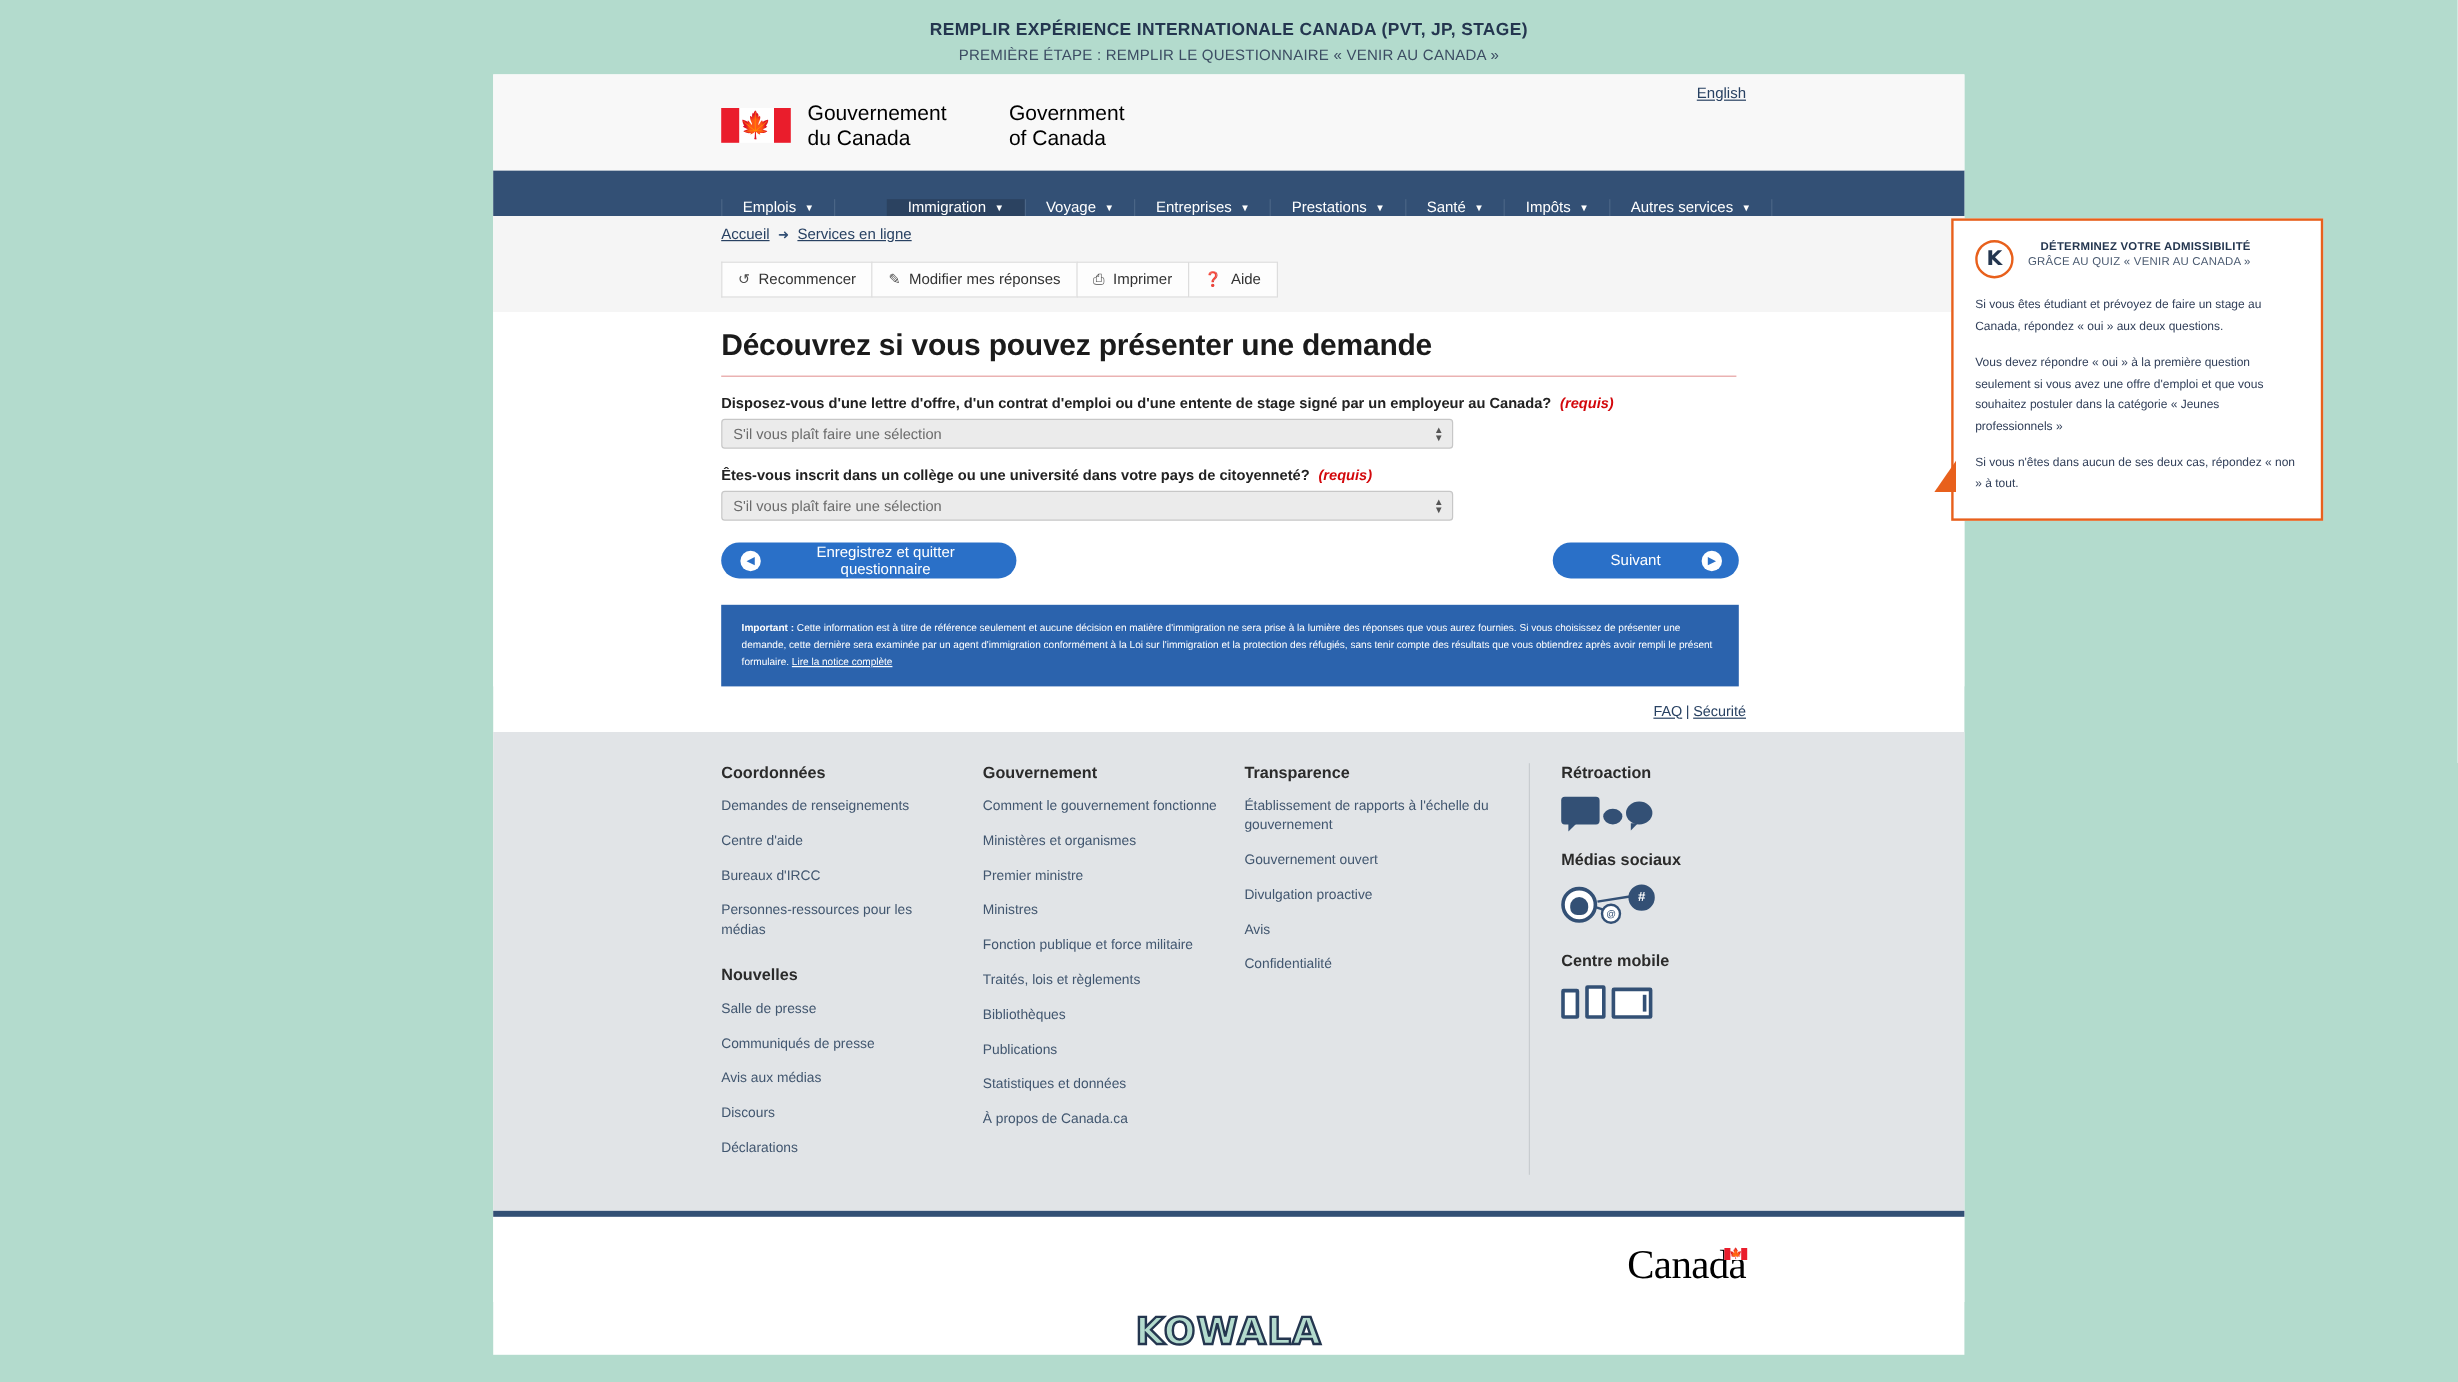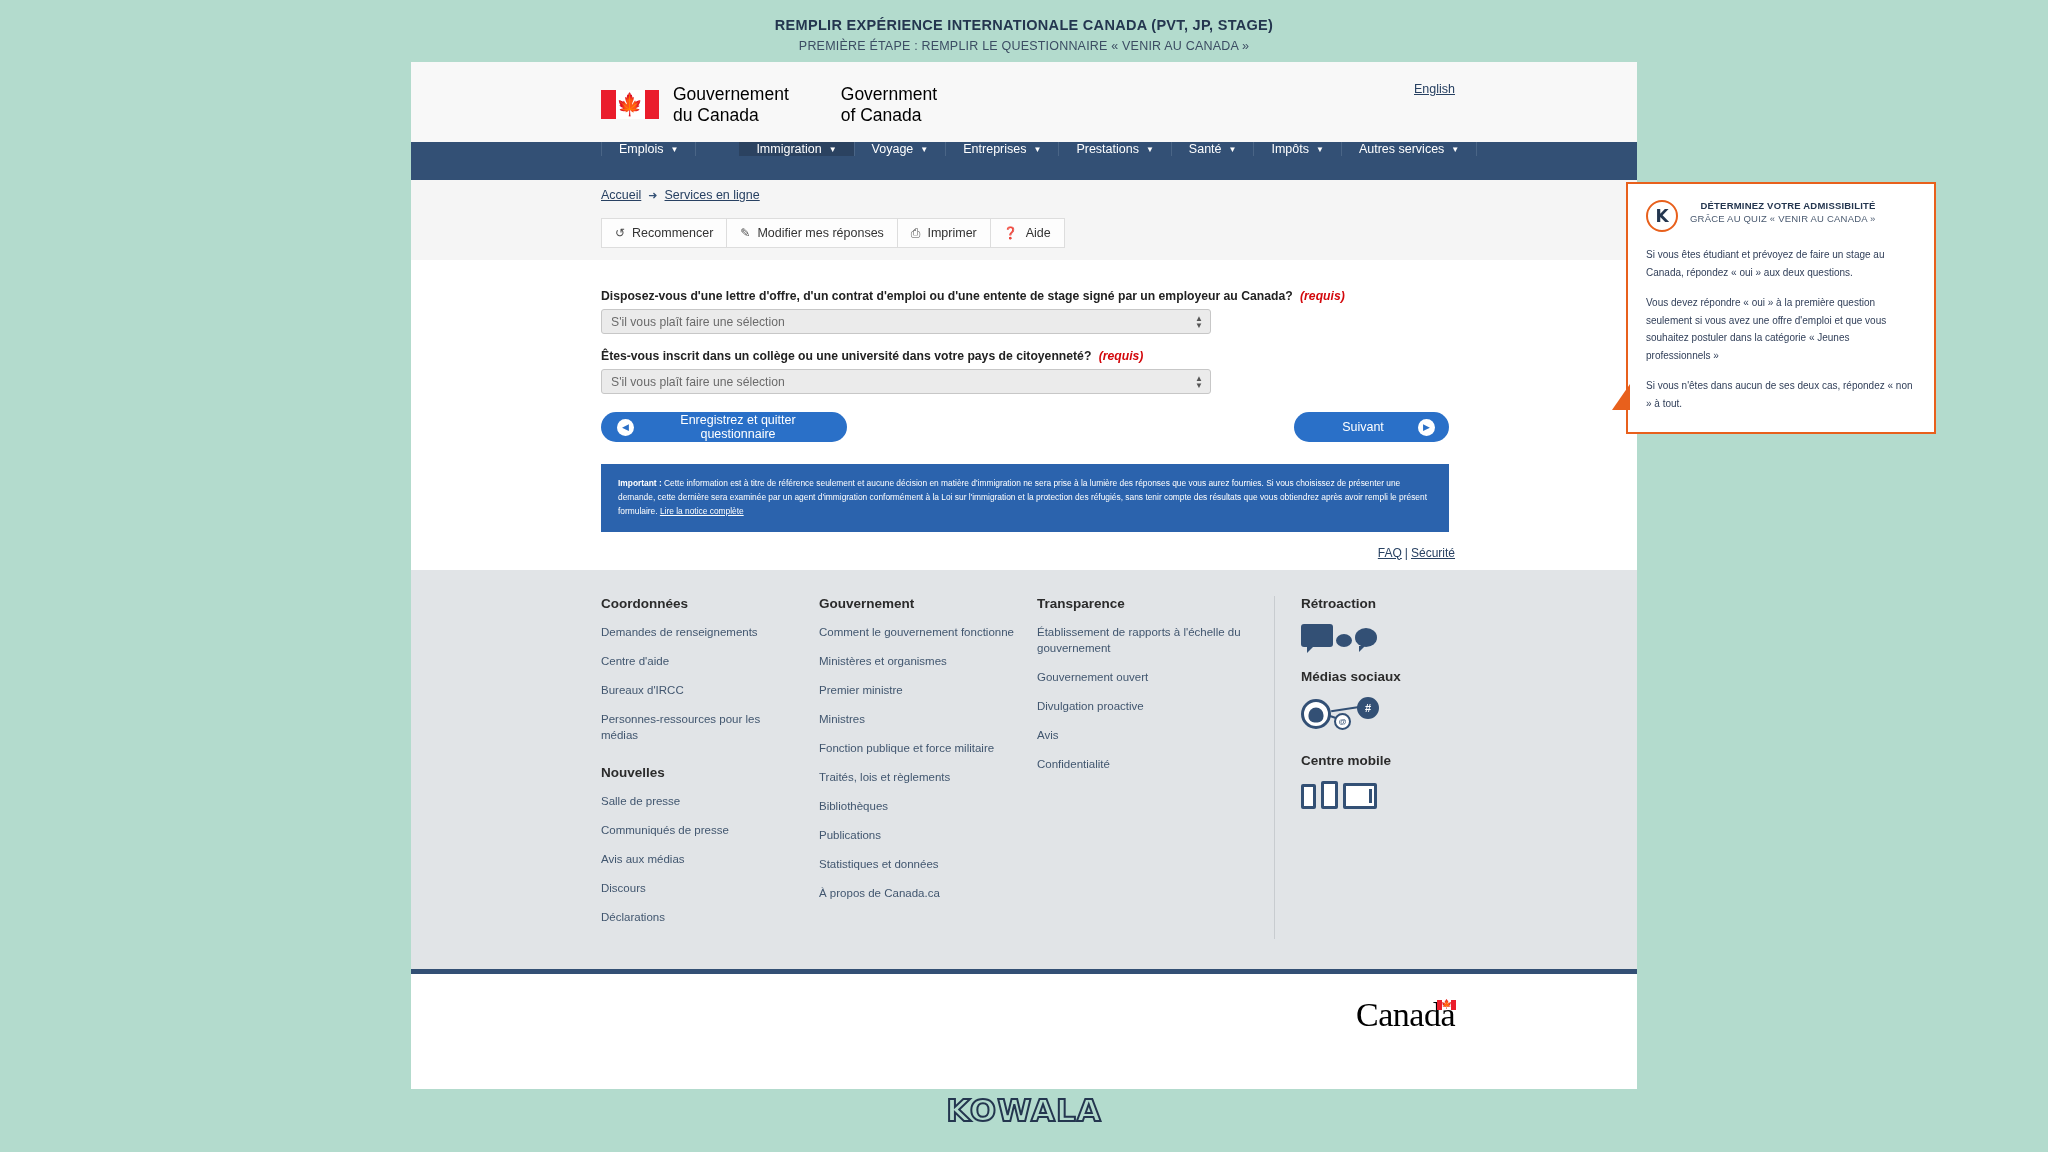--- a/index.html
+++ b/index.html
@@ -32,21 +32,21 @@
   }
 
   
   .gc-header {
     background: #f8f8f8;
     padding: 10px 0 14px 0;
     position: relative;
     height: 80px;
   }
   .lang-link {
-    position: absolute; right: 182px; top: 20px;
+    position: absolute; right: 182px; top: 9px;
     font-size: 12.5px; color: #284162; text-decoration: underline;
     cursor: pointer;
   }
   .brand { position: absolute; left: 190px; top: 22px; display: flex; align-items: center; }
   .flag {
     width: 58px; height: 29px; position: relative; margin-right: 14px;
     background: #fff;
   }
   .flag::before, .flag::after {
     content: ""; position: absolute; top: 0; width: 14.5px; height: 29px; background: #ea1d2c;
@@ -55,21 +55,21 @@
   .leaf {
     position: absolute; left: 50%; top: 50%; transform: translate(-50%,-50%);
     font-size: 22px; color: #ea1d2c; line-height: 1;
   }
   .brand-text { display: flex; font-size: 17.5px; line-height: 1.18; color: #000; font-weight: 400; }
   .brand-fr { margin-right: 52px; }
   .brand-en {}
 
   
   .navbar {
-    background: #335075; height: 38px; display: flex; align-items: flex-start;
+    background: #335075; height: 38px; display: flex; align-items: flex-end;
     padding-left: 190px;
   }
   .nav-item {
     display: flex; align-items: center; padding: 0 17px;
     color: #fff; font-size: 12.5px; cursor: pointer;
     border-right: 1px solid #4a6586;
     white-space: nowrap;
   }
   .nav-item:first-child { border-left: 1px solid #4a6586; }
   .nav-item.active { background: #2b4260; margin-left: 43px; }
@@ -333,20 +333,21 @@
         <span>Imprimer</span>
       </div>
       <div class="tb-btn">
         <span class="tb-ico">❓</span>
         <span>Aide</span>
       </div>
     </div>
   </div>
 
   <div class="content">
+    <h1 class="page-title">Découvrez si vous pouvez présenter une demande</h1>
 
     <div class="q-label">
       <span>Disposez-vous d'une lettre d'offre, d'un contrat d'emploi ou d'une entente de stage signé par un employeur au Canada?</span>
       <span class="req">(requis)</span>
     </div>
     <div class="sel">
       <span>S'il vous plaît faire une sélection</span>
       <span class="spin">▲<br>▼</span>
     </div>
 

